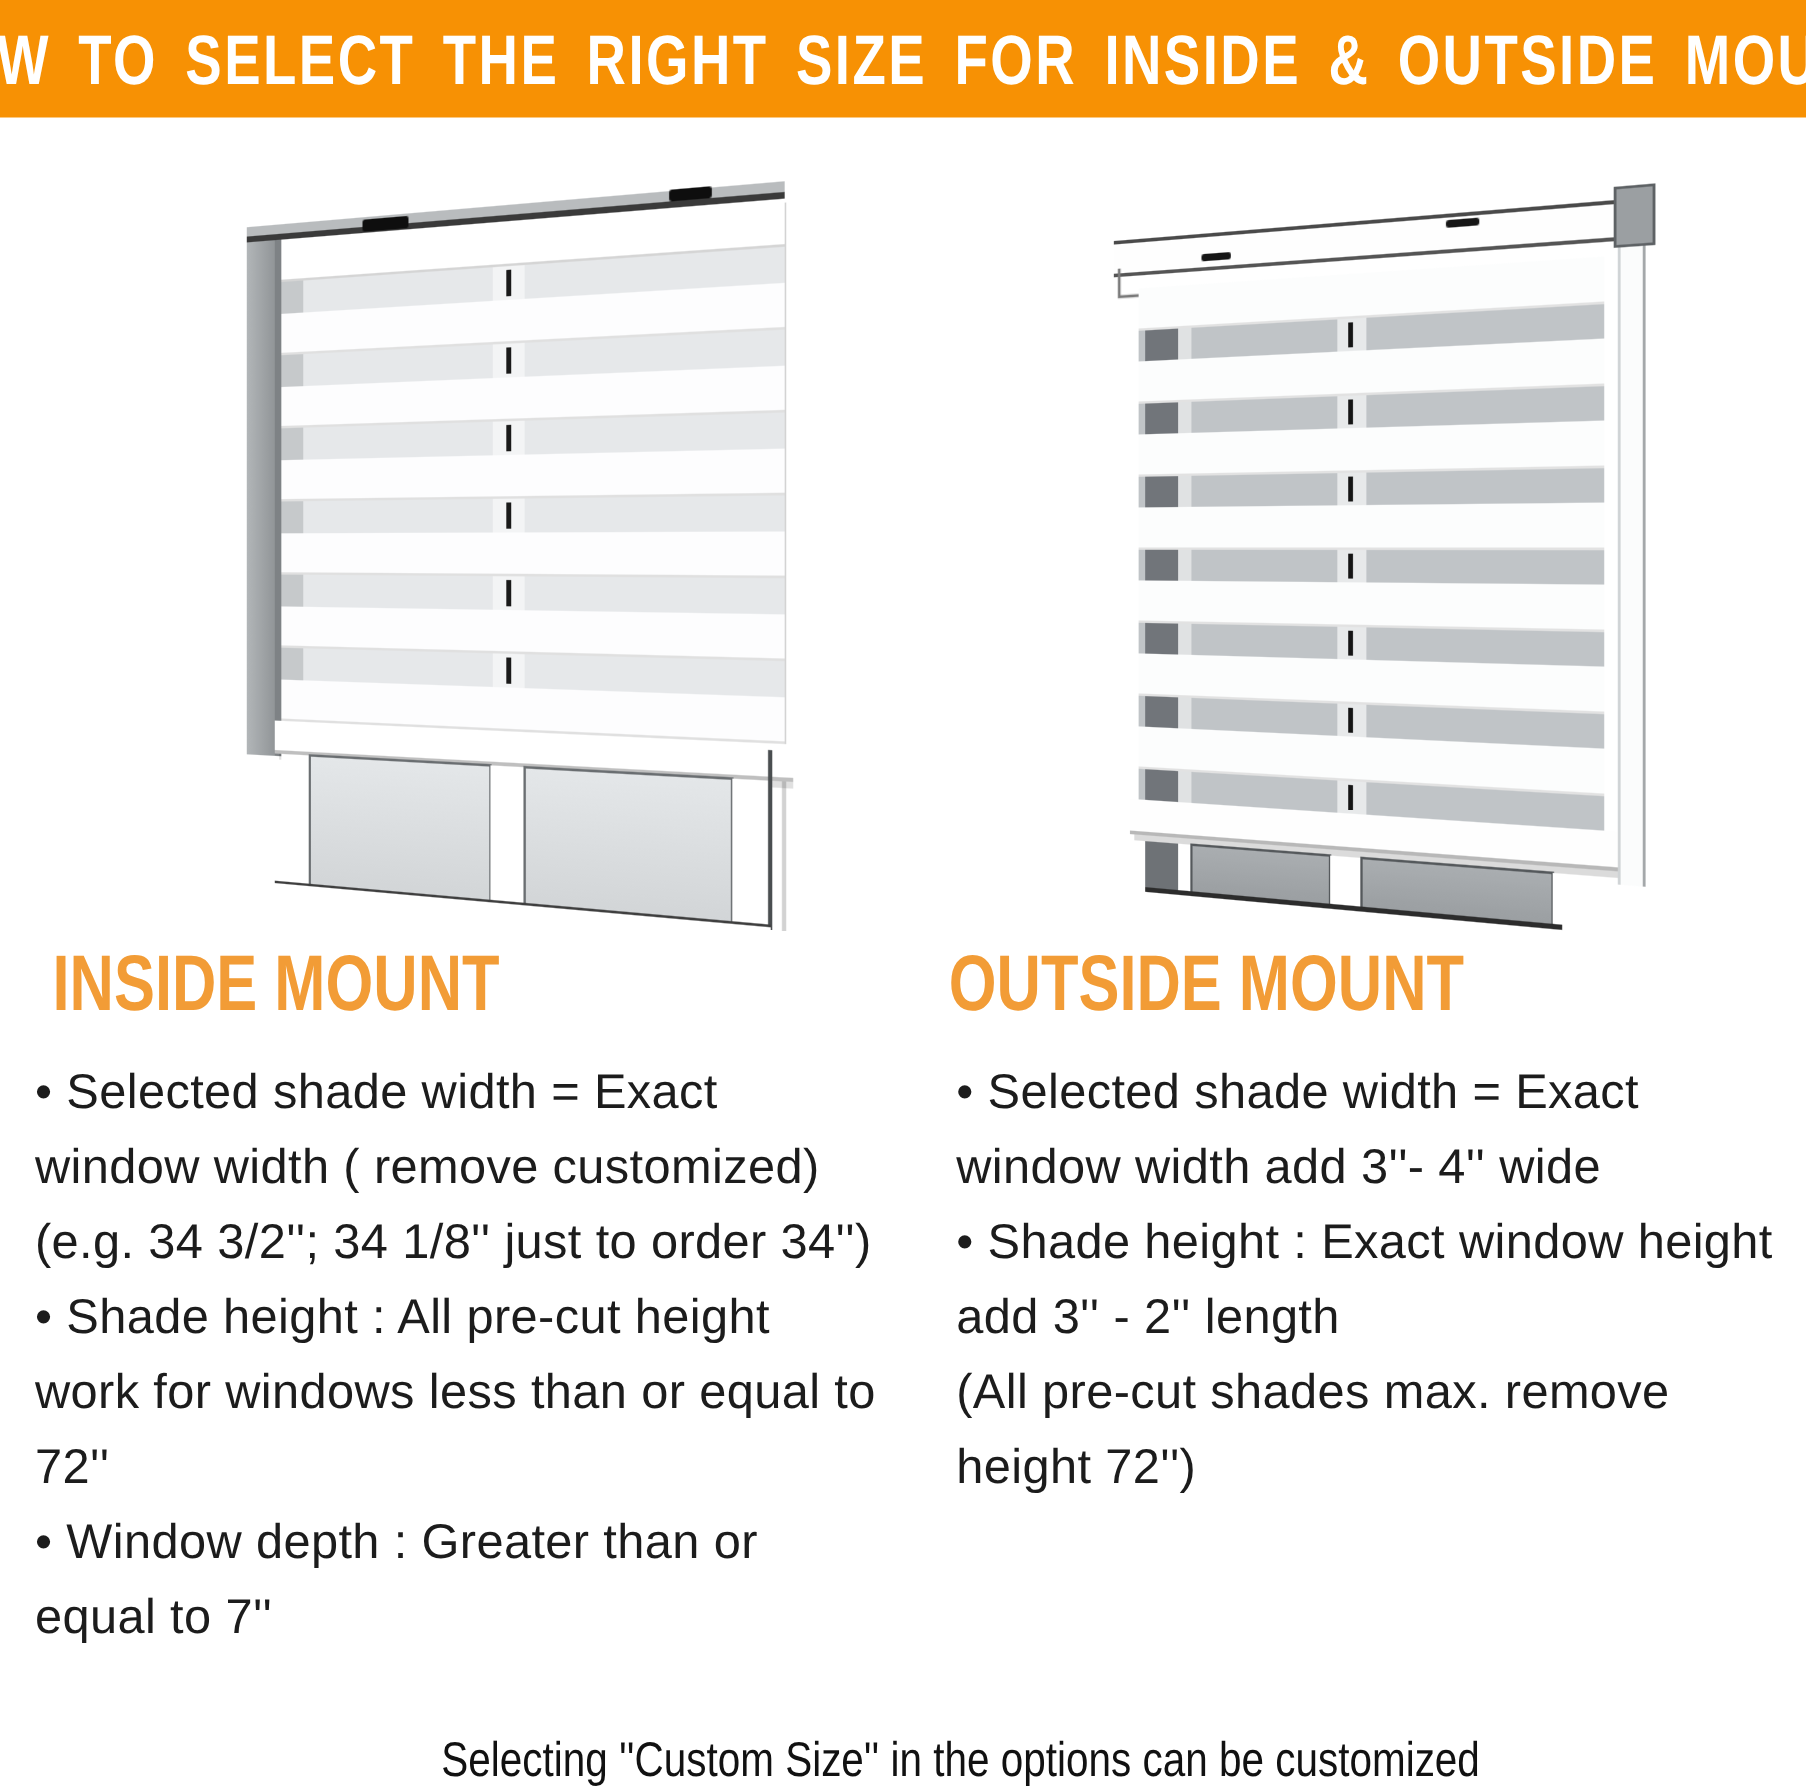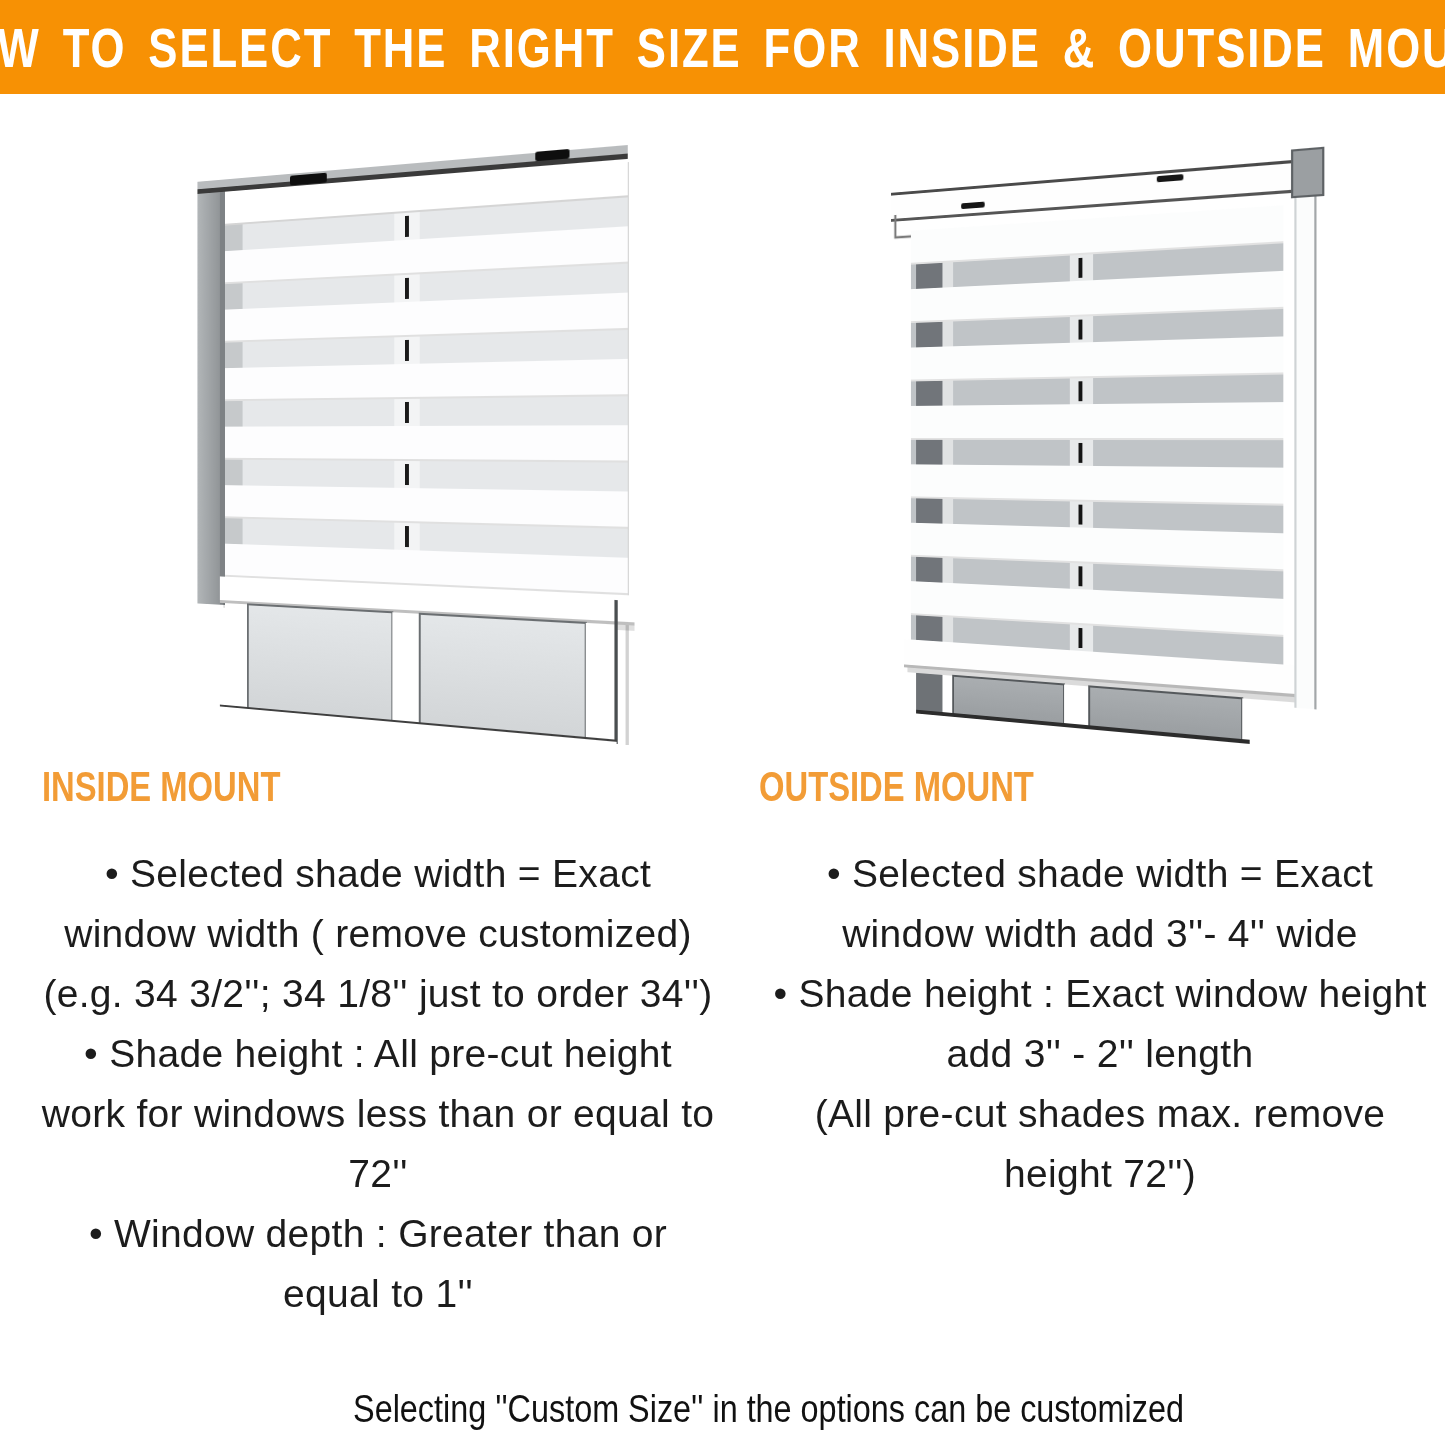--- a/index.html
+++ b/index.html
@@ -15,31 +15,31 @@
 
   
   .illus{position:absolute;}
   .illus-inside {left:148px;top:150px;width:515px;height:575px;
                  transform:perspective(680px) rotateY(-12deg);}
   .illus-outside{left:857px;top:140px;width:480px;height:595px;
                  transform:perspective(680px) rotateY(-12deg);}
 
   
   .mount-heading{position:absolute;top:752px;height:70px;line-height:70px;
-                 color:#F29C36;font-weight:bold;font-size:42px;white-space:nowrap;}
+                 color:#F29C36;font-weight:bold;font-size:63px;white-space:nowrap;}
   .mount-heading > span{display:inline-block;transform:scaleX(0.78);transform-origin:left center;}
   .heading-inside{left:42px;}
   .heading-outside{left:759px;}
 
   
   .text-col{position:absolute;top:844px;font-size:39px;line-height:60px;
             letter-spacing:0.3px;color:#1c1c1c;}
   .col-inside{left:28px;width:700px;}
   .col-outside{left:765px;width:670px;}
-  .text-line{white-space:nowrap;height:60px;text-align:center;}
+  .text-line{white-space:nowrap;height:60px;}
 
   
   .footer-note{position:absolute;left:0;top:1386px;width:1445px;height:46px;
                display:flex;align-items:center;justify-content:center;padding-left:46px;}
   .footer-note span{font-size:39px;color:#111;white-space:nowrap;
                     display:inline-block;transform:scaleX(0.83);transform-origin:center;}
 </style>
 </head>
 <body>
 
@@ -168,21 +168,21 @@
   </div>
 
   <div class="text-col col-inside">
     <div class="text-line">• Selected shade width = Exact</div>
     <div class="text-line">window width ( remove customized)</div>
     <div class="text-line">(e.g. 34 3/2''; 34 1/8'' just to order 34'')</div>
     <div class="text-line">• Shade height : All pre-cut height</div>
     <div class="text-line">work for windows less than or equal to</div>
     <div class="text-line">72''</div>
     <div class="text-line">• Window depth : Greater than or</div>
-    <div class="text-line">equal to 1''</div>
+    <div class="text-line">equal to 7''</div>
   </div>
 
   <div class="text-col col-outside">
     <div class="text-line">• Selected shade width = Exact</div>
     <div class="text-line">window width add 3''- 4'' wide</div>
     <div class="text-line">• Shade height : Exact window height</div>
     <div class="text-line">add 3'' - 2'' length</div>
     <div class="text-line">(All pre-cut shades max. remove</div>
     <div class="text-line">height 72'')</div>
   </div>

